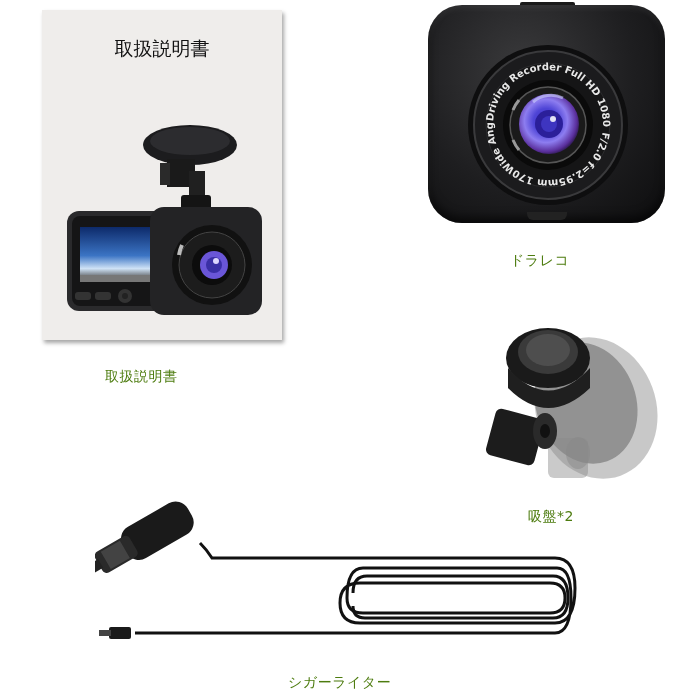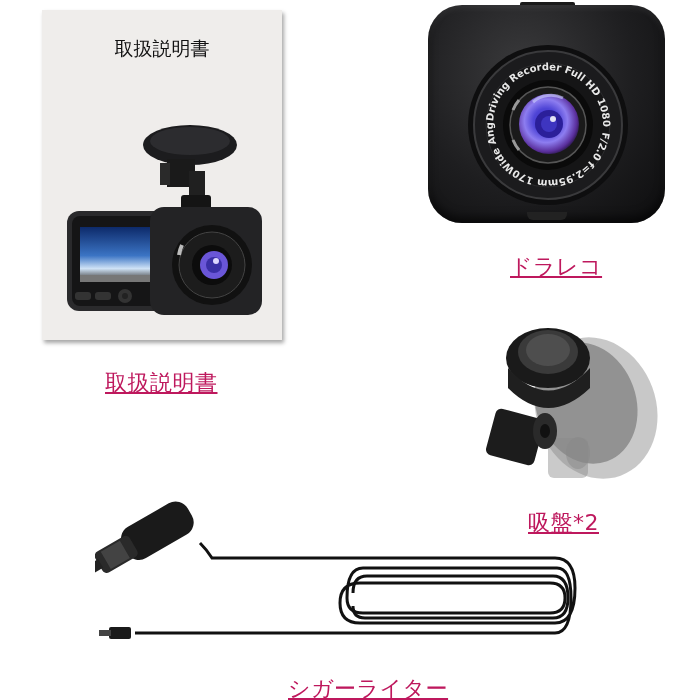--- a/index.html
+++ b/index.html
@@ -1,18 +1,18 @@
 <!DOCTYPE html>
 <html><head>
 <meta charset="utf-8">
 <style>
   html, body { margin:0; padding:0; background:#ffffff; }
   body { width:700px; height:700px; position:relative; overflow:hidden; font-family:"DejaVu Sans", sans-serif; }
   .abs { position:absolute; }
-  .label { font-size:22px; color:#be185d; letter-spacing:0.5px; white-space:nowrap;text-decoration:underline; }
+  .label { font-size:14px; color:#4d7c0f; letter-spacing:0.5px; white-space:nowrap; }
 
   
   .manual { left:42px; top:10px; width:240px; height:330px; background:#efedeb;
             box-shadow: 2px 3px 4px rgba(0,0,0,0.35); }
   .manual-title { left:0; width:240px; top:26px; text-align:center; font-size:19px; color:#111; }
 
   
   .bigcam { left:428px; top:5px; width:237px; height:218px; border-radius:34px;
             background: radial-gradient(ellipse at 40% 30%, #3a3a3c 0%, #1e1e20 55%, #0d0d0e 100%);
             box-shadow: inset 0 -6px 10px rgba(0,0,0,0.6), inset 0 3px 6px rgba(255,255,255,0.08); }

